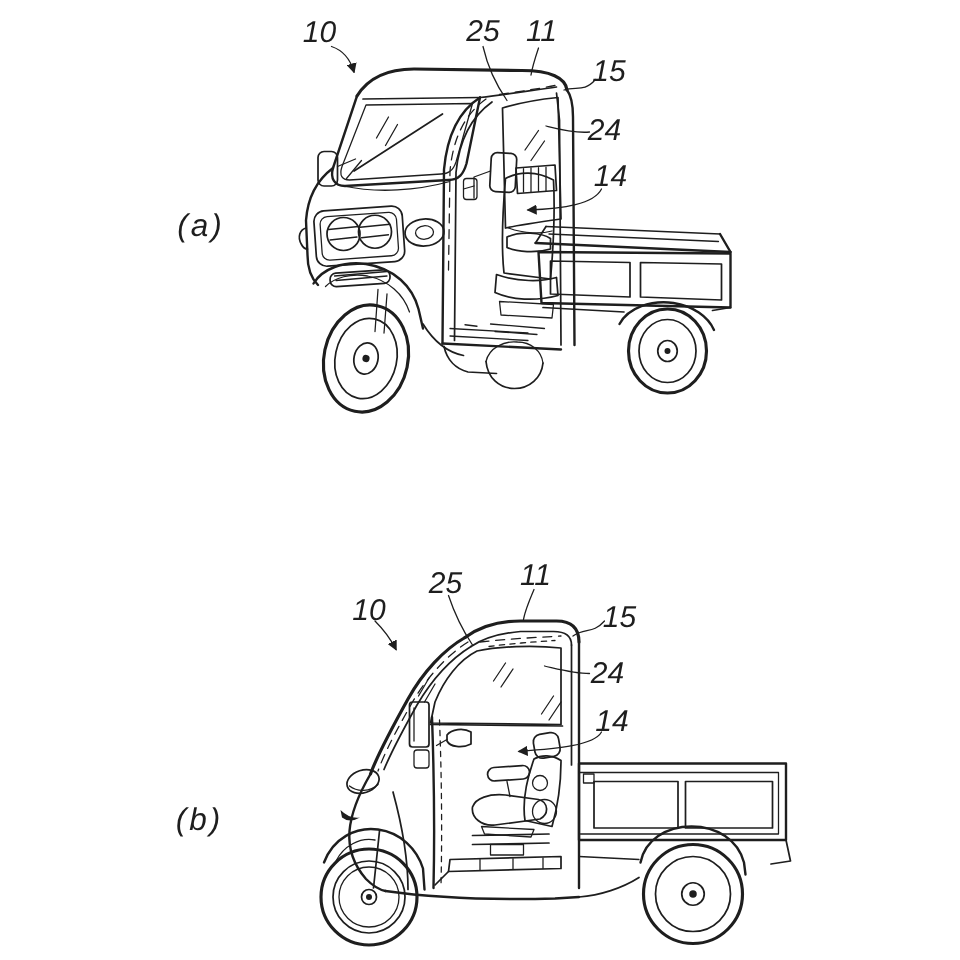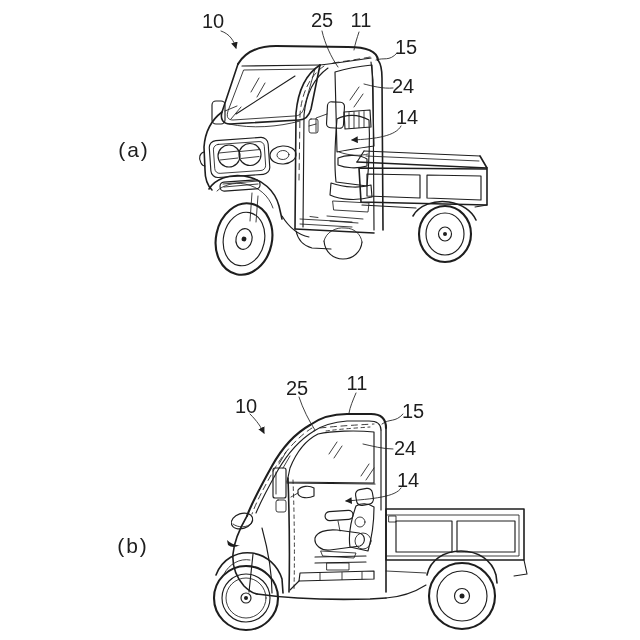--- a/index.html
+++ b/index.html
@@ -1,20 +1,21 @@
 <!DOCTYPE html>
 <html style="--ink: #1e1e1e; --bg: #ffffff;"><head>
 <meta charset="utf-8">
 <style>
   :root { --ink:#1e1e1e; --bg:#ffffff; }
   html,body { margin:0; padding:0; background:#e8e8e8; }
   .page {
     position:relative; width:640px; height:640px; margin:0 auto;
     background:var(--bg); overflow:hidden;
     font-family:"Liberation Sans", sans-serif;
+    font-style:italic;
   }
   svg { display:block; }
   svg * { vector-effect:non-scaling-stroke; }
   .ln  { fill:none; stroke:var(--ink); stroke-linecap:round; stroke-linejoin:round; }
   .w2  { stroke-width:2.1; }
   .w16 { stroke-width:1.6; }
   .w12 { stroke-width:1.15; }
   .w1  { stroke-width:0.85; }
   .dash  { stroke-dasharray:6 4.5; }
   .dash2 { stroke-dasharray:3.5 3.5; }

